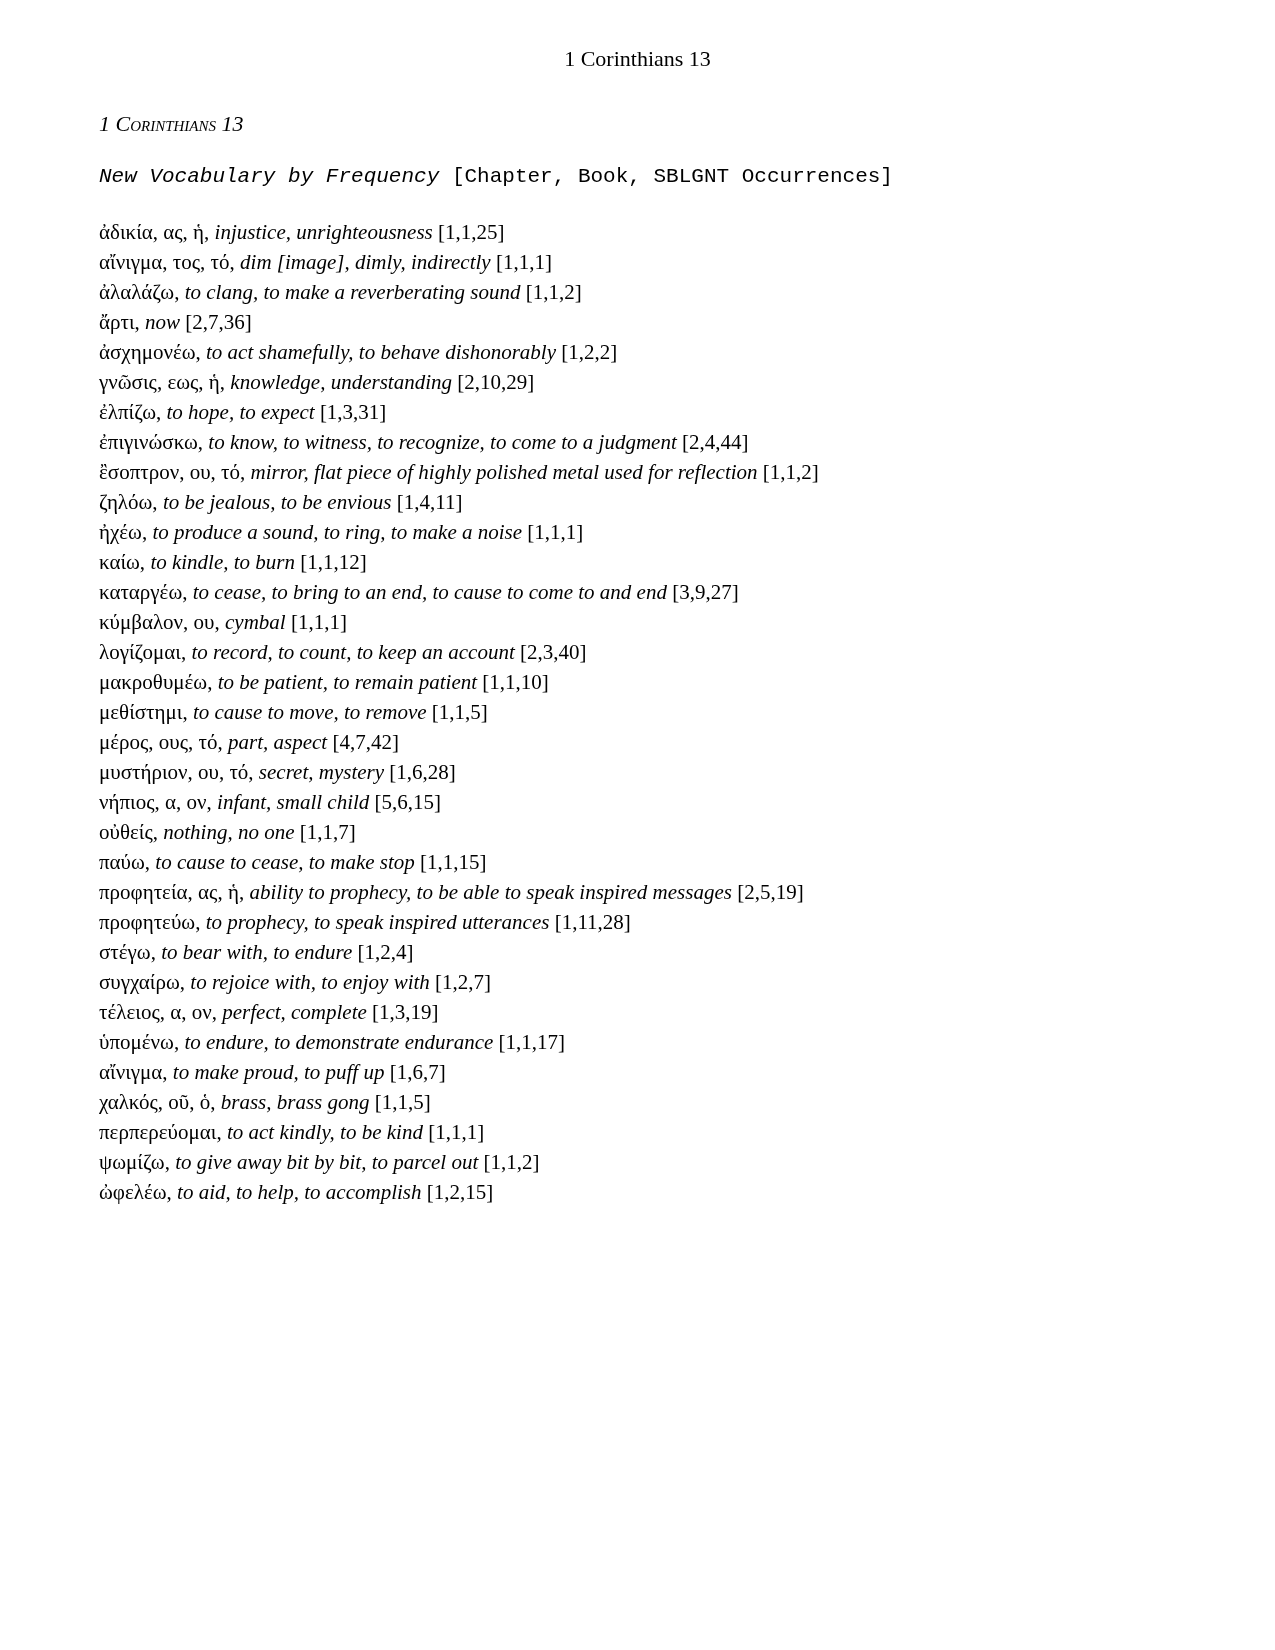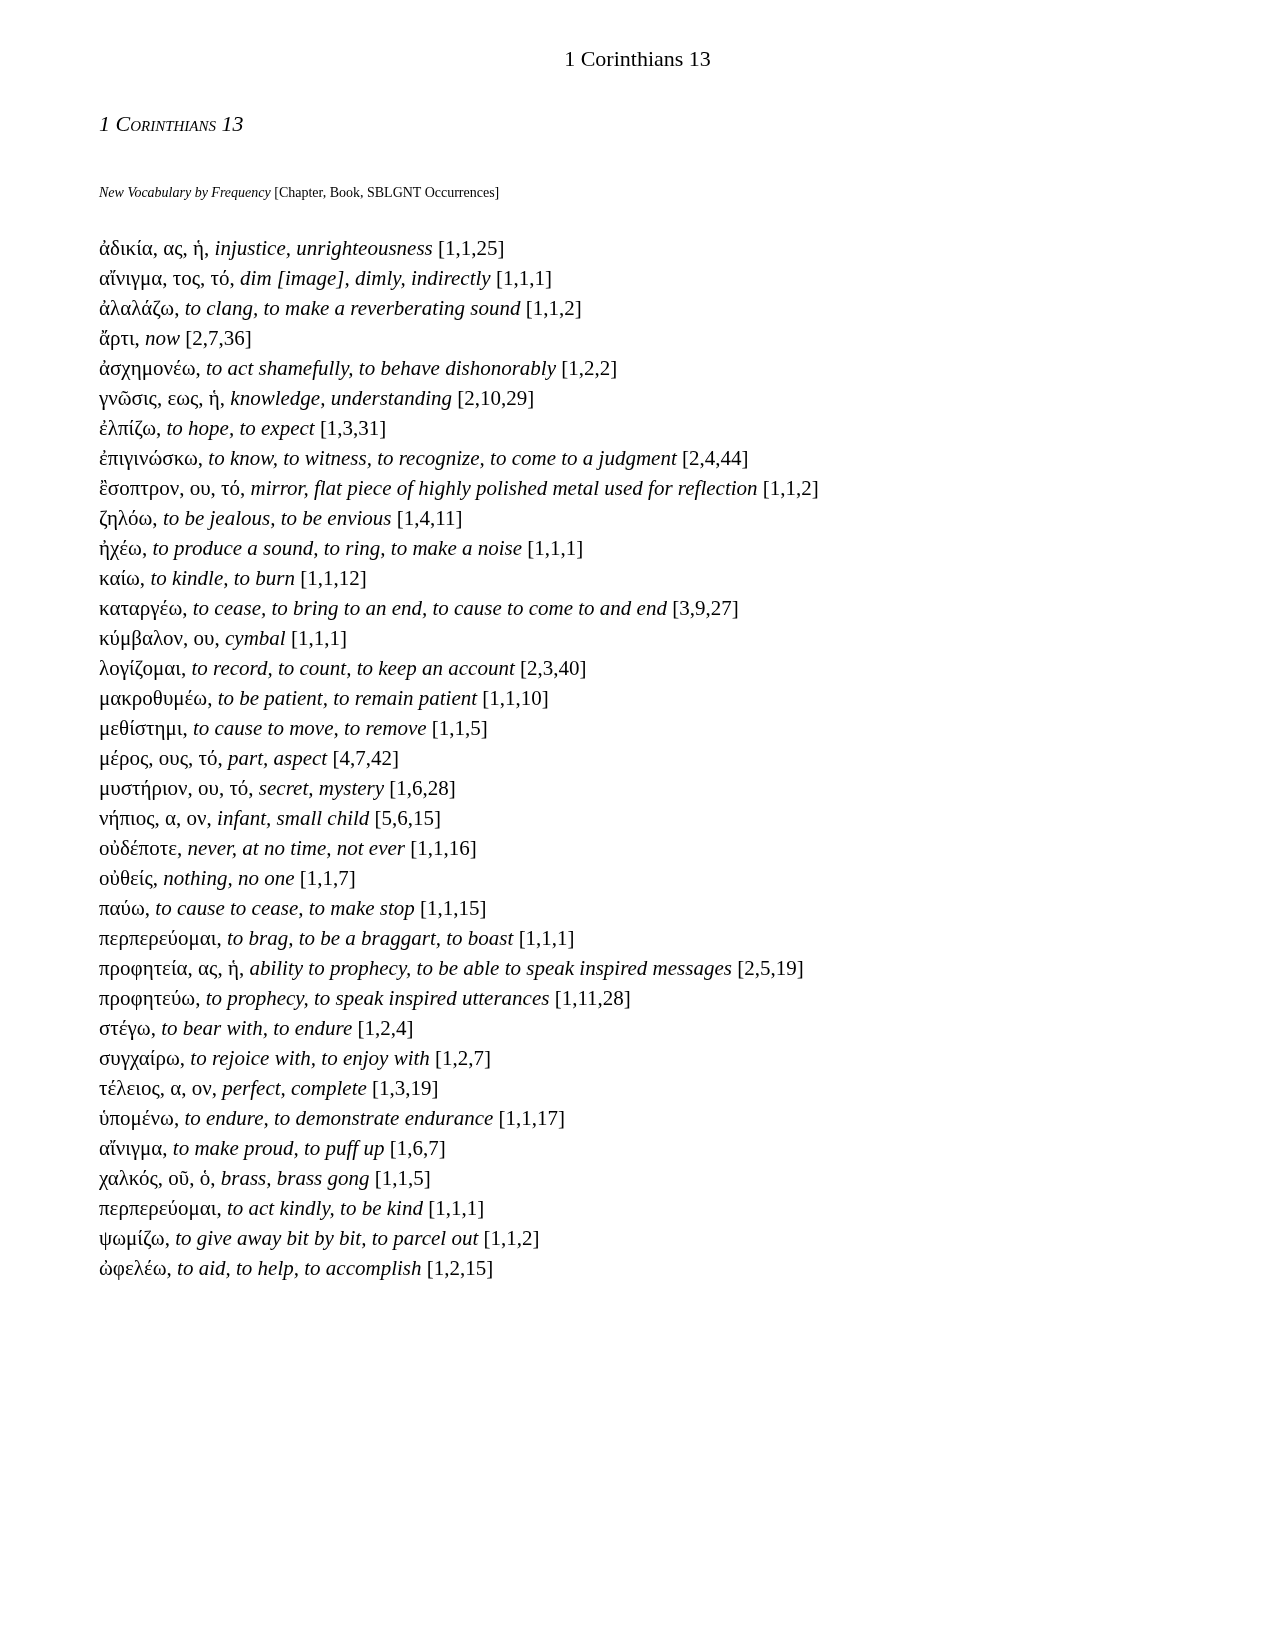--- a/index.html
+++ b/index.html
@@ -26,23 +26,24 @@
     margin: 0 100px 0 99px;
   }
   .section-title {
     margin-top: 40px;
     font-size: 22px;
     line-height: 25px;
     font-style: italic;
     font-variant: small-caps;
   }
   .subtitle {
-    margin-top: 44px;
-    font-size: 14px;
+    margin-top: 28px;
+    font-size: 21px;
     line-height: 25px;
+    font-family: Liberation Mono, monospace;
   }
   .subtitle .it {
     font-style: italic;
   }
   .vocab-list {
     margin-top: 28px;
     font-size: 21px;
     line-height: 30px;
   }
   .entry {
@@ -117,27 +118,25 @@
         <div class="entry"><span class="greek">μακροθυμέω,</span> <span class="gloss">to be patient, to remain patient</span> <span class="refs">[1,1,10]</span></div>
 
         <div class="entry"><span class="greek">μεθίστημι,</span> <span class="gloss">to cause to move, to remove</span> <span class="refs">[1,1,5]</span></div>
 
         <div class="entry"><span class="greek">μέρος, ους, τό,</span> <span class="gloss">part, aspect</span> <span class="refs">[4,7,42]</span></div>
 
         <div class="entry"><span class="greek">μυστήριον, ου, τό,</span> <span class="gloss">secret, mystery</span> <span class="refs">[1,6,28]</span></div>
 
         <div class="entry"><span class="greek">νήπιος, α, ον,</span> <span class="gloss">infant, small child</span> <span class="refs">[5,6,15]</span></div>
 
-        <div class="entry"><span class="greek">οὐδέποτε,</span> <span class="gloss">never, at no time, not ever</span> <span class="refs">[1,1,16]</span></div>
 
         <div class="entry"><span class="greek">οὐθείς,</span> <span class="gloss">nothing, no one</span> <span class="refs">[1,1,7]</span></div>
 
         <div class="entry"><span class="greek">παύω,</span> <span class="gloss">to cause to cease, to make stop</span> <span class="refs">[1,1,15]</span></div>
 
-        <div class="entry"><span class="greek">περπερεύομαι,</span> <span class="gloss">to brag, to be a braggart, to boast</span> <span class="refs">[1,1,1]</span></div>
 
         <div class="entry"><span class="greek">προφητεία, ας, ἡ,</span> <span class="gloss">ability to prophecy, to be able to speak inspired messages</span> <span class="refs">[2,5,19]</span></div>
 
         <div class="entry"><span class="greek">προφητεύω,</span> <span class="gloss">to prophecy, to speak inspired utterances</span> <span class="refs">[1,11,28]</span></div>
 
         <div class="entry"><span class="greek">στέγω,</span> <span class="gloss">to bear with, to endure</span> <span class="refs">[1,2,4]</span></div>
 
         <div class="entry"><span class="greek">συγχαίρω,</span> <span class="gloss">to rejoice with, to enjoy with</span> <span class="refs">[1,2,7]</span></div>
 
         <div class="entry"><span class="greek">τέλειος, α, ον,</span> <span class="gloss">perfect, complete</span> <span class="refs">[1,3,19]</span></div>

